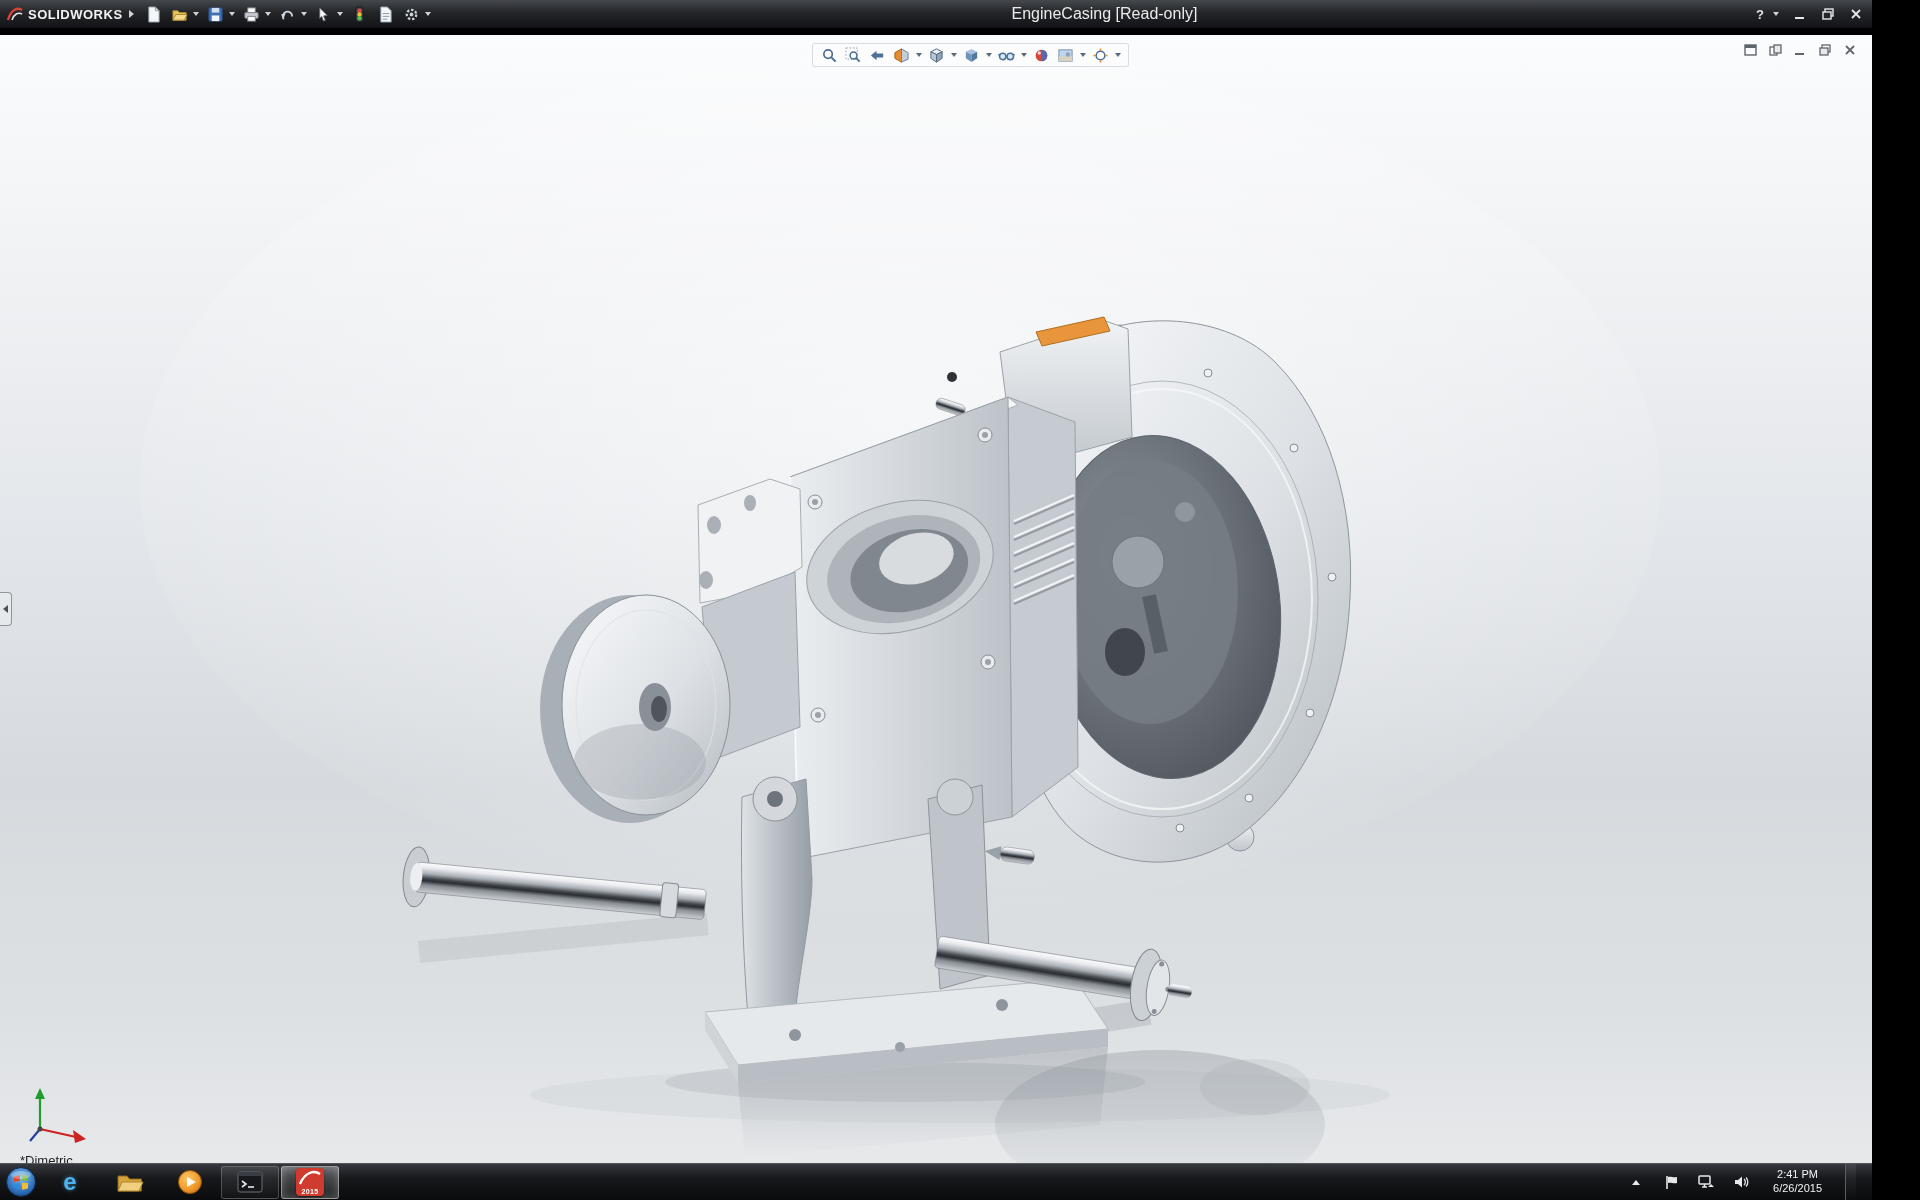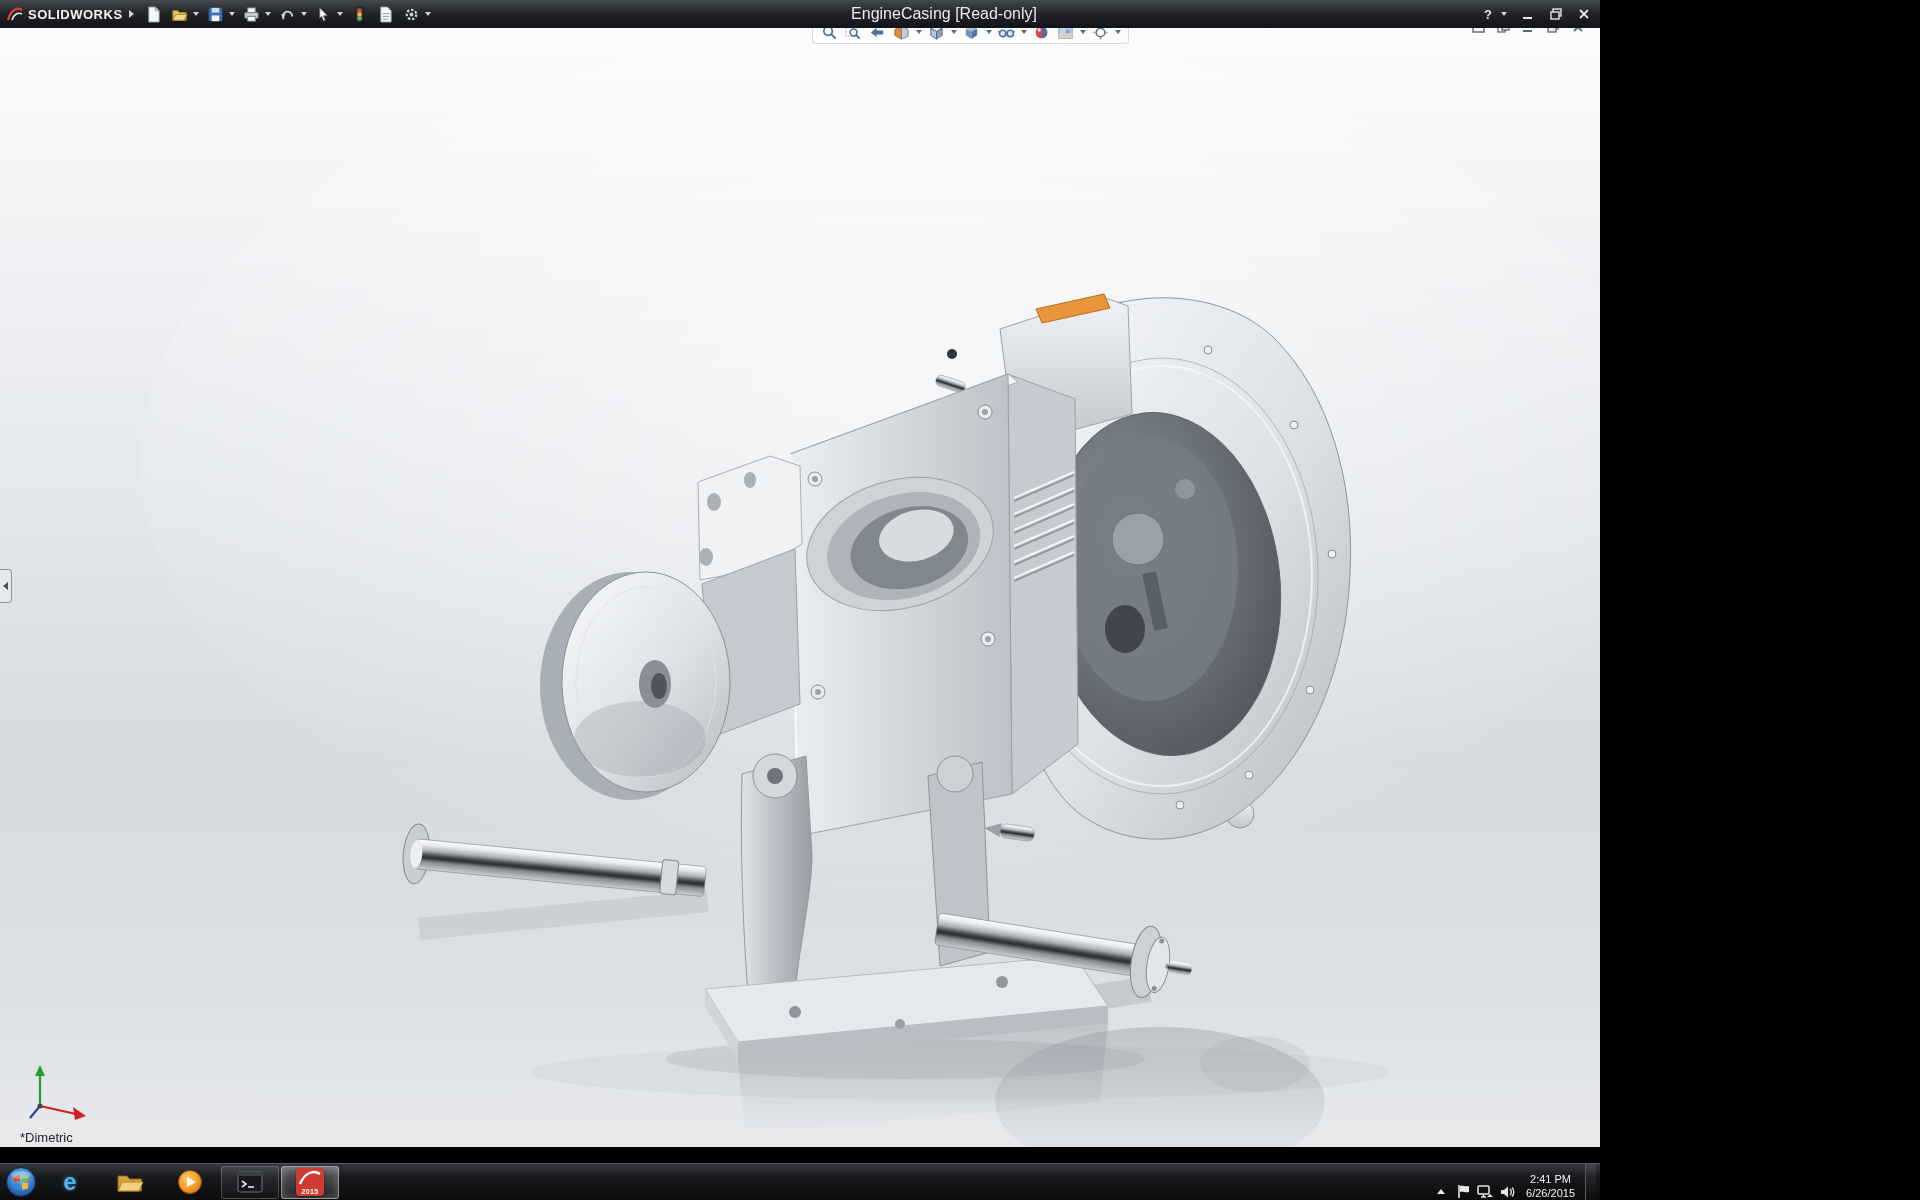--- a/index.html
+++ b/index.html
@@ -1,35 +1,35 @@
 <!DOCTYPE html>
 <html><head>
 <meta charset="utf-8">
 <style>
   * { margin:0; padding:0; box-sizing:border-box; }
   html,body { width:1920px; height:1200px; overflow:hidden; font-family:"Liberation Sans", sans-serif; background:#000; }
-  .screen { position:relative; width:1600px; height:1200px; }
+  .screen { position:relative; width:1872px; height:1200px; }
 
   
   .titlebar { position:absolute; top:0; left:0; right:0; height:28px;
     background:linear-gradient(#45484d, #232528 45%, #121316);
     display:flex; align-items:center; color:#fff; z-index:50; }
   .logo { display:flex; align-items:center; gap:4px; padding:0 8px 0 6px; height:100%; }
   .logo-text { font-size:13px; font-weight:bold; letter-spacing:.5px; color:#f2f2f2; }
   .menu-arrow { width:0; height:0; border-top:4px solid transparent; border-bottom:4px solid transparent; border-left:5px solid #cfd3d8; margin-left:2px; }
   .tb-btn { width:24px; height:24px; display:flex; align-items:center; justify-content:center; border-radius:2px; }
   .tb-group { display:flex; align-items:center; margin-right:2px; }
   .caret { width:0; height:0; border-left:3.5px solid transparent; border-right:3.5px solid transparent; border-top:4px solid #cfd3d8; margin:0 3px 0 1px; }
   .win-title { position:absolute; left:59%; transform:translateX(-50%); font-size:16px; color:#e9eaeb; white-space:nowrap; }
   .title-controls { position:absolute; right:6px; top:0; height:28px; display:flex; align-items:center; gap:8px; }
   .help-glyph { font-size:13px; font-weight:bold; color:#e2e4e6; }
   .tc-icon { display:flex; align-items:center; justify-content:center; width:20px; height:18px; }
 
   
-  .viewport { position:absolute; top:12px; left:0; right:0; height:1135px; overflow:hidden;
+  .viewport { position:absolute; top:35px; left:0; right:0; height:1135px; overflow:hidden;
     background:linear-gradient(180deg,#fbfcfd 0%, #f3f4f6 16%, #e4e7eb 42%, #d6dade 66%, #dde0e3 86%, #e7e9eb 100%); }
   .model-svg { position:absolute; top:0; left:0; }
 
   .hud { position:absolute; top:8px; left:812px; display:flex; align-items:center; gap:1px;
     background:rgba(255,255,255,.38); border:1px solid rgba(150,160,172,.35); border-radius:3px; padding:1px 5px; }
   .hud-btn { width:23px; height:20px; display:flex; align-items:center; justify-content:center; }
   .hud-caret { width:0; height:0; border-left:3px solid transparent; border-right:3px solid transparent; border-top:4px solid #5c6b7c; margin:0 2px; }
 
   .doc-controls { position:absolute; top:8px; right:14px; display:flex; align-items:center; gap:9px; }
   .dc-icon { display:flex; align-items:center; justify-content:center; width:16px; height:14px; }
@@ -46,21 +46,21 @@
   .taskbar { position:absolute; bottom:0; left:0; right:0; height:37px;
     background:linear-gradient(#35383d, #17181b 40%, #0a0b0c);
     border-top:1px solid #54585e; display:flex; align-items:center; z-index:60; }
   .orb { width:38px; height:36px; display:flex; align-items:center; justify-content:center; margin-left:2px; }
   .task-btn { width:58px; height:33px; margin:0 1px; display:flex; align-items:center; justify-content:center; border-radius:3px; }
   .task-btn.running { background:linear-gradient(rgba(255,255,255,.10), rgba(255,255,255,.03)); border:1px solid rgba(255,255,255,.22); }
   .task-btn.active { background:linear-gradient(rgba(255,255,255,.26), rgba(255,255,255,.10)); border:1px solid rgba(255,255,255,.45); box-shadow:inset 0 0 8px rgba(255,255,255,.28); }
   .ie-glyph { font-size:24px; font-weight:bold; color:#4db4ee; text-shadow:0 0 4px rgba(80,170,230,.6); line-height:1; }
   .sw-box { position:relative; width:28px; height:28px; background:#cf3b2e; border-radius:4px; box-shadow:0 1px 2px rgba(0,0,0,.6); display:flex; align-items:flex-end; justify-content:center; }
   .sw-label { font-size:7px; font-weight:bold; color:#fff; padding-bottom:1px; letter-spacing:.3px; }
-  .tray { margin-left:auto; display:flex; align-items:flex-end; gap:4px; padding-right:4px; color:#fff; }
+  .tray { margin-left:auto; display:flex; align-items:center; gap:17px; padding-right:16px; color:#fff; }
   .tray-arrow { width:0; height:0; border-left:4px solid transparent; border-right:4px solid transparent; border-bottom:5px solid #e6e8ea; }
   .tray-icon { display:flex; align-items:center; justify-content:center; width:18px; height:18px; }
   .clock { text-align:center; font-size:11px; color:#f2f3f4; line-height:1.25; padding:0 6px; }
   .show-desktop { width:11px; height:37px; border-left:1px solid #5a5e63; background:linear-gradient(rgba(255,255,255,.08), rgba(255,255,255,0)); }
 </style>
 </head>
 <body>
 
 <div class="screen">
 

